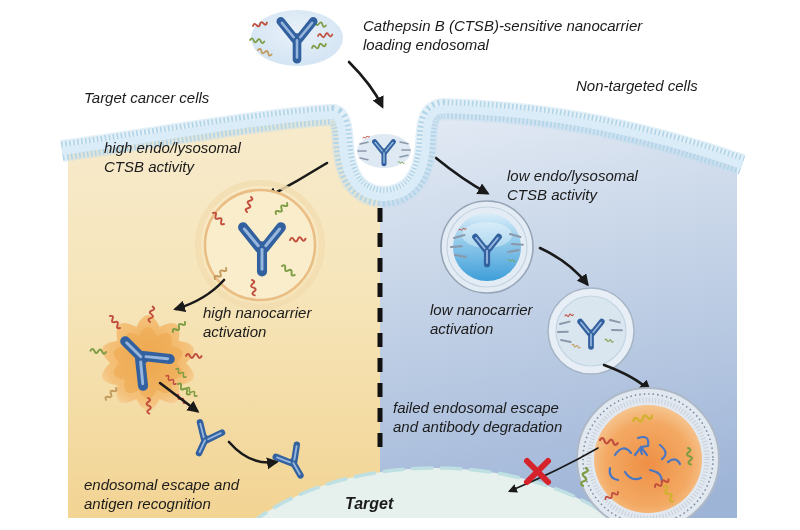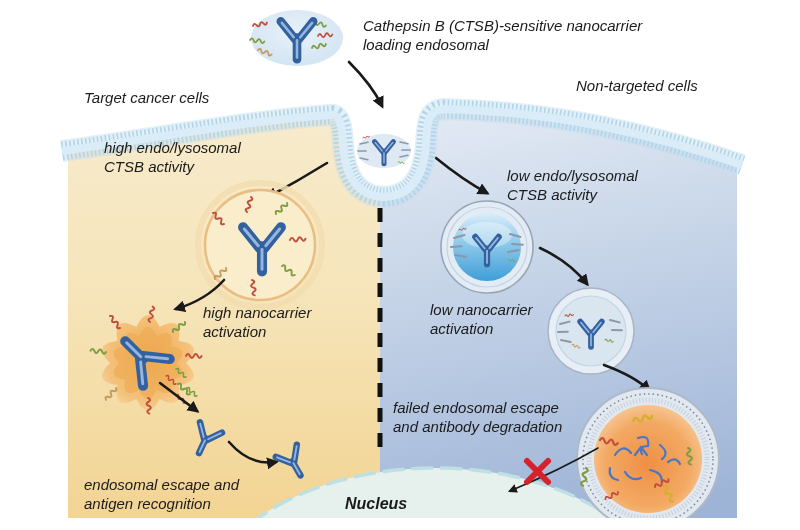--- a/index.html
+++ b/index.html
@@ -272,15 +272,15 @@
 <div class="txt" style="left:84px;top:475px;">
   <div>endosomal escape and</div>
   <div>antigen recognition</div>
 </div>
 
 <div class="txt" style="left:393px;top:398px;">
   <div>failed endosomal escape</div>
   <div>and antibody degradation</div>
 </div>
 
-<div class="txt bold" style="left:345px;top:494px;">Nucleus</div>
+<div class="txt bold" style="left:345px;top:494px;">Target</div>
 
 </div>
 
 </body></html>

